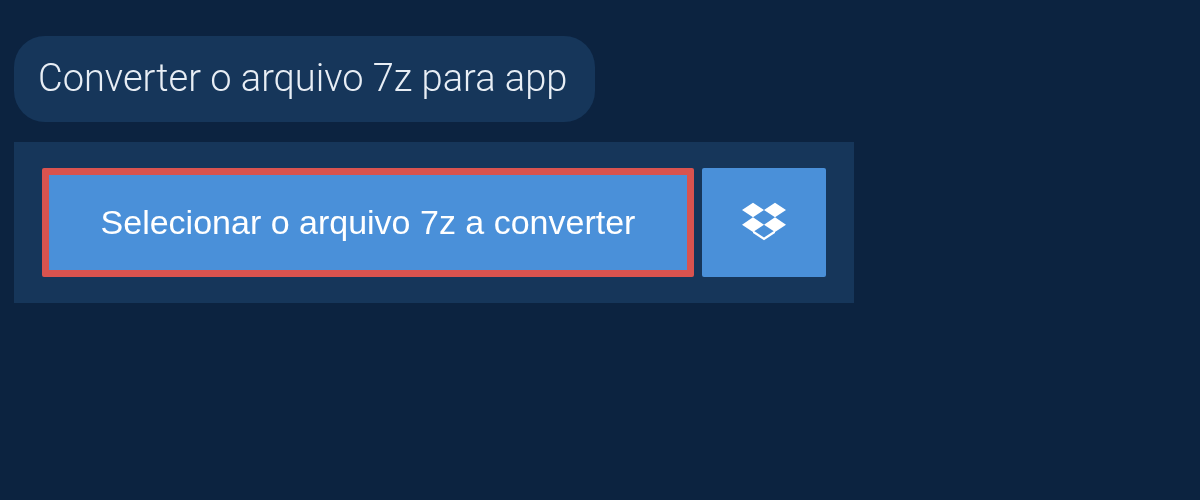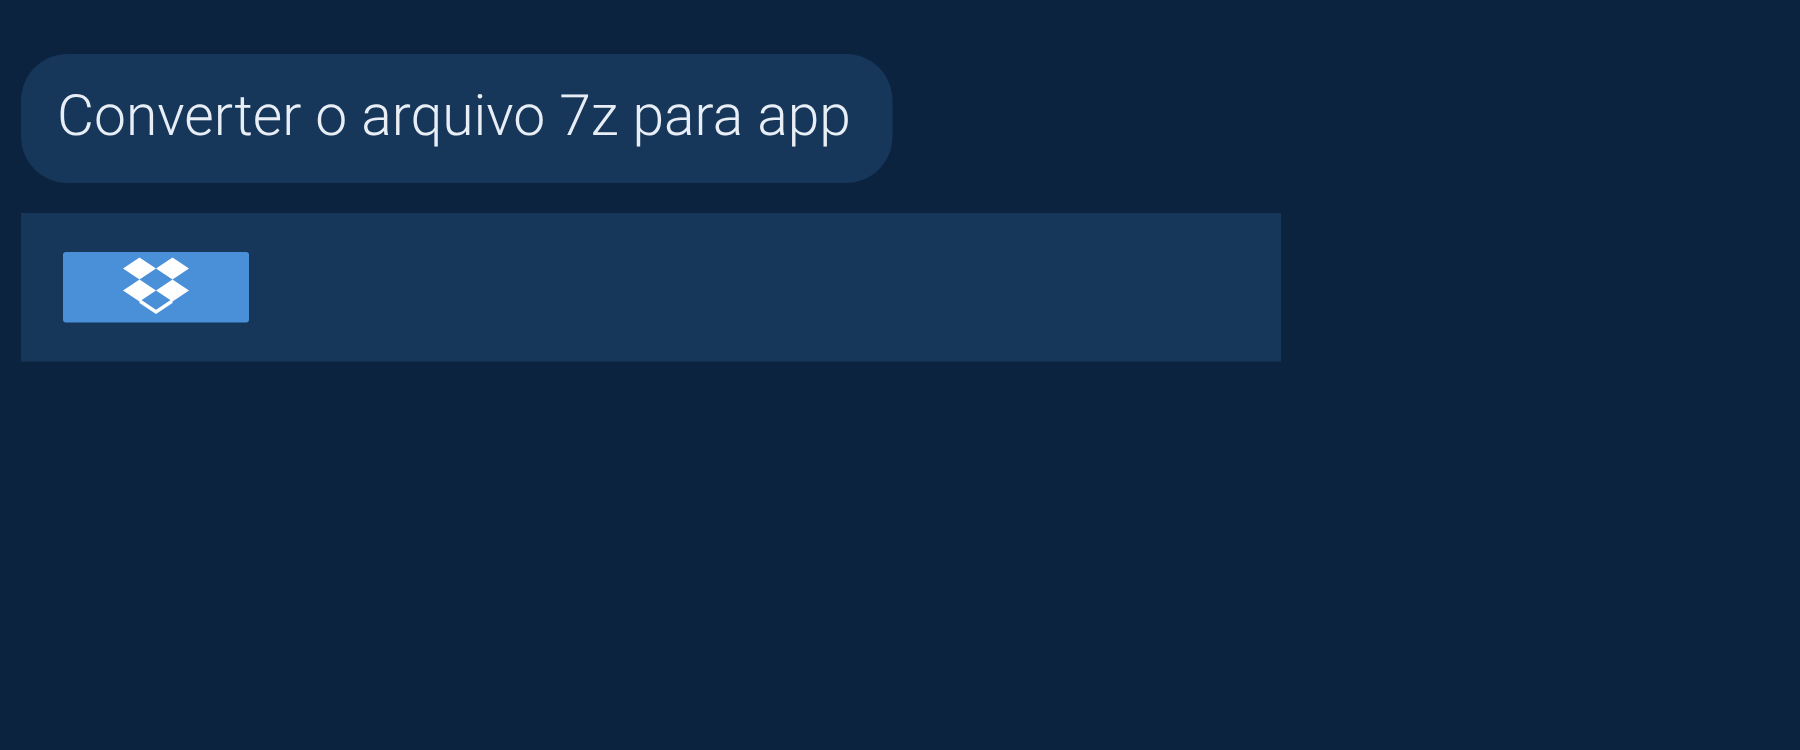--- a/index.html
+++ b/index.html
@@ -65,20 +65,21 @@
   </style>
 </head>
 <body>
 
 
 
 <div class="title-bar">Converter o arquivo 7z para app</div>
 
 <div class="upload-panel">
 
+  <button class="select-file-btn">Selecionar o arquivo 7z a converter</button>
 
   <button class="dropbox-btn">
     <span>
       <svg viewBox="0 0 24 24" xmlns="http://www.w3.org/2000/svg">
         <path d="M6 2L0 6l6 4-6 4 6 4 6-4 6 4 6-4-6-4 6-4-6-4-6 4-6-4zm6 4l6 4-6 4-6-4 6-4zm-6 12.5l6 4 6-4v-1.5l-6 4-6-4v1.5z"></path>
       </svg>
     </span>
   </button>
 
 </div>

